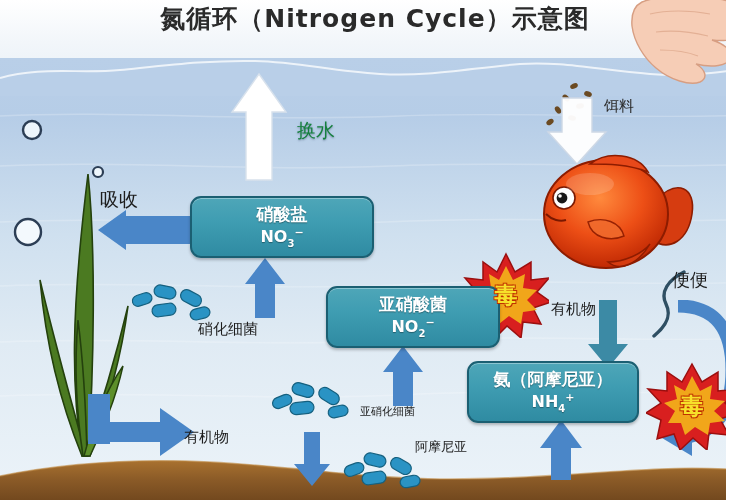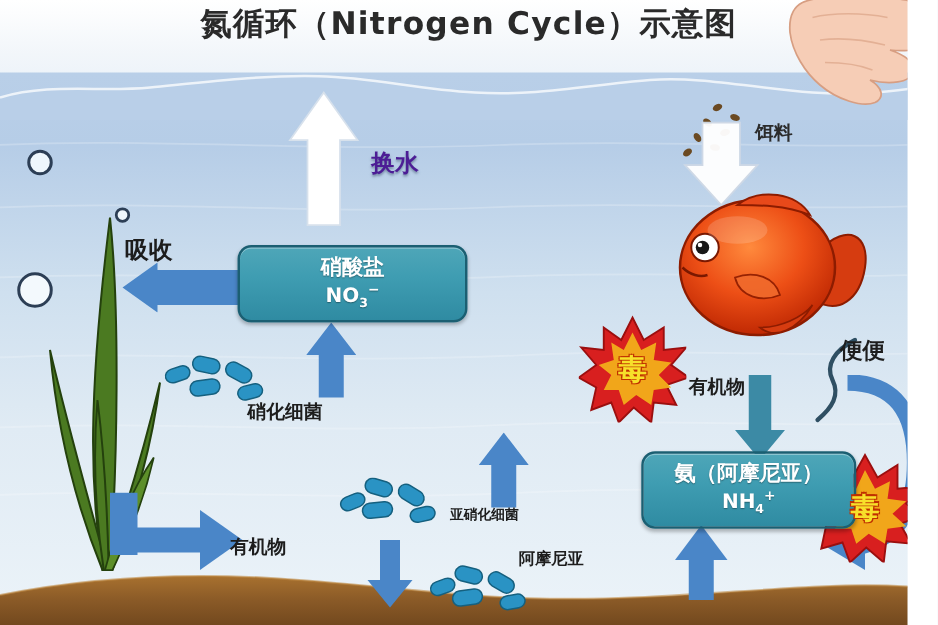--- a/index.html
+++ b/index.html
@@ -30,25 +30,25 @@
     color:#ffffff;text-align:center;display:flex;flex-direction:column;
     align-items:center;justify-content:center;line-height:1.15;
   }
   .cbox .cn{font-size:17px;font-weight:bold;text-shadow:0 1px 1px rgba(0,0,0,.35);}
   .cbox .fm{font-size:16px;font-weight:bold;text-shadow:0 1px 1px rgba(0,0,0,.35);margin-top:2px;}
   .fm sub{font-size:10px;}
   .fm sup{font-size:11px;}
 
   #box-nitrate{left:190px;top:196px;width:180px;height:58px;}
   #box-nitrite{left:326px;top:286px;width:170px;height:58px;}
-  #box-ammonia{left:513px;top:361px;width:168px;height:58px;}
-
-  
-  .lbl{position:absolute;font-weight:bold;color:#1d1d1d;white-space:nowrap;}
-  .lbl.white{color:#4c1d95;text-shadow:0 1px 2px rgba(60,80,110,.55);}
+  #box-ammonia{left:467px;top:361px;width:168px;height:58px;}
+
+  
+  .lbl{position:absolute;font-weight:normal;color:#1d1d1d;white-space:nowrap;}
+  .lbl.white{color:#15803d;text-shadow:0 1px 2px rgba(60,80,110,.55);}
 
   #lbl-huanshui{left:297px;top:118px;font-size:19px;}
   #lbl-xishou{left:100px;top:187px;font-size:19px;}
   #lbl-erliao{left:604px;top:97px;font-size:15px;color:#2b2b2b;}
   #lbl-bianbian{left:672px;top:268px;font-size:18px;}
   #lbl-youjiwu-right{left:551px;top:300px;font-size:15px;}
   #lbl-youjiwu-left{left:184px;top:428px;font-size:15px;}
   #lbl-xiaohua{left:198px;top:320px;font-size:15px;}
   #lbl-yaxiaohua{left:360px;top:404px;font-size:11px;}
   #lbl-fenjie{left:415px;top:438px;font-size:13px;}
@@ -260,20 +260,24 @@
       <polygon points="46,14 54,29 66,23 64,37 79,39 68,49 79,59 64,61 62,73 49,65 39,73 35,61 22,61 29,49 18,41 31,37 28,23 39,29" fill="#f3b21a" opacity=".92"></polygon>
     </svg>
     <span class="dz" style="position:relative;z-index:2;">毒</span>
   </div>
 
   <div class="cbox" id="box-nitrate">
     <span class="cn">硝酸盐</span>
     <span class="fm"><span>NO</span><sub>3</sub><sup>−</sup></span>
   </div>
 
+  <div class="cbox" id="box-nitrite">
+    <span class="cn">亚硝酸菌</span>
+    <span class="fm"><span>NO</span><sub>2</sub><sup>−</sup></span>
+  </div>
 
   <div class="cbox" id="box-ammonia">
     <span class="cn">氨（阿摩尼亚）</span>
     <span class="fm"><span>NH</span><sub>4</sub><sup>+</sup></span>
   </div>
 
   <div class="lbl white" id="lbl-huanshui">换水</div>
   <div class="lbl" id="lbl-xishou">吸收</div>
   <div class="lbl" id="lbl-erliao">饵料</div>
   <div class="lbl" id="lbl-bianbian">便便</div>

